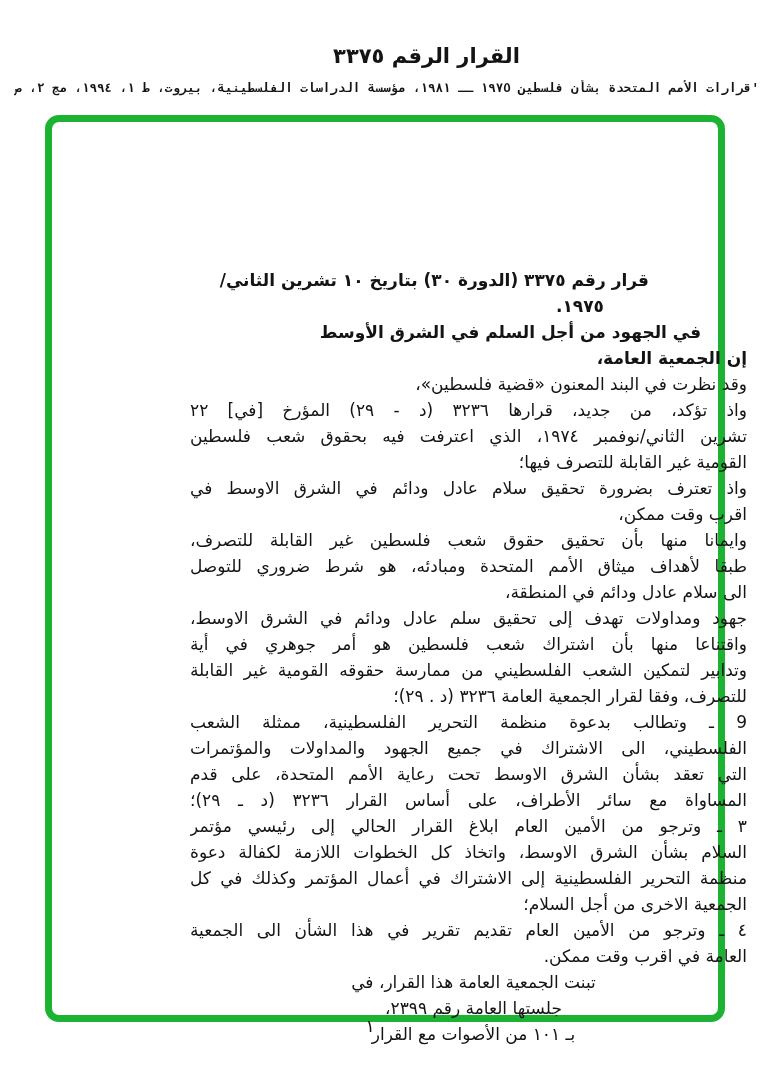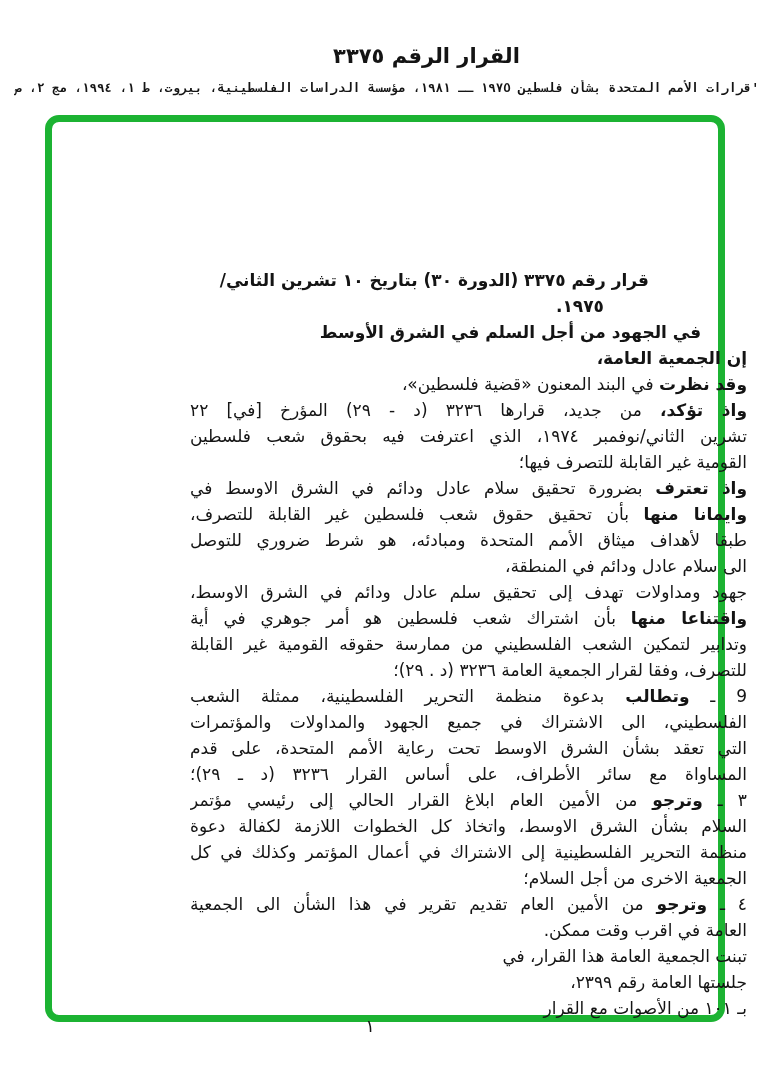--- a/index.html
+++ b/index.html
@@ -24,26 +24,26 @@
     border-radius:14px;background:#ffffff;
   }
   .text-block{
     position:absolute;left:138px;top:145px;width:557px;
     direction:rtl;font-size:17px;
   }
   .ln{
     direction:rtl;height:26px;line-height:26px;overflow:hidden;
     text-align:right;
   }
-  .ln b{font-weight:bold;margin-top:24px;}
+  .ln b{font-weight:normal;margin-top:24px;}
   .ln.bold{font-weight:bold;}
   .j{text-align:justify;text-align-last:justify;-moz-text-align-last:justify;}
   .r{text-align:right;}
   .c{text-align:center;padding-left:84px;}
-  .l{text-align:right;padding-left:10px;}
+  .l{text-align:center;padding-left:10px;}
   .i1{padding-right:98px;}
   .i2{padding-right:143px;}
   .page-num{
     position:absolute;top:1016px;left:340px;width:60px;
     text-align:center;font-size:17px;direction:rtl;
   }
 </style>
 </head>
 <body style="--frame: #1cb332;">
 
@@ -55,20 +55,21 @@
   <div class="text-block">
     <div class="ln bold r i1"><span>قرار رقم ٣٣٧٥ (الدورة ٣٠) بتاريخ ١٠ تشرين الثاني/نوفمبر</span></div>
     <div class="ln bold r i2"><span>١٩٧٥.</span></div>
     <div class="ln bold c"><span>في الجهود من أجل السلم في الشرق الأوسط</span></div>
     <div class="ln bold r"><span>إن الجمعية العامة،</span></div>
     <div class="ln r"><b>وقد نظرت</b><span> في البند المعنون «قضية فلسطين»،</span></div>
     <div class="ln j"><b>واذ تؤكد،</b><span> من جديد، قرارها ٣٢٣٦ (د - ٢٩) المؤرخ [في] ٢٢</span></div>
     <div class="ln j"><span>تشرين الثاني/نوفمبر ١٩٧٤، الذي اعترفت فيه بحقوق شعب فلسطين</span></div>
     <div class="ln r"><span>القومية غير القابلة للتصرف فيها؛</span></div>
     <div class="ln j"><b>واذ تعترف</b><span> بضرورة تحقيق سلام عادل ودائم في الشرق الاوسط في</span></div>
+    <div class="ln r"><span>اقرب وقت ممكن،</span></div>
     <div class="ln j"><b>وايمانا منها</b><span> بأن تحقيق حقوق شعب فلسطين غير القابلة للتصرف،</span></div>
     <div class="ln j"><span>طبقا لأهداف ميثاق الأمم المتحدة ومبادئه، هو شرط ضروري للتوصل</span></div>
     <div class="ln r"><span>الى سلام عادل ودائم في المنطقة،</span></div>
     <div class="ln j"><span>جهود ومداولات تهدف إلى تحقيق سلم عادل ودائم في الشرق الاوسط،</span></div>
     <div class="ln j"><b>واقتناعا منها</b><span> بأن اشتراك شعب فلسطين هو أمر جوهري في أية</span></div>
     <div class="ln j"><span>وتدابير لتمكين الشعب الفلسطيني من ممارسة حقوقه القومية غير القابلة</span></div>
     <div class="ln r"><span>للتصرف، وفقا لقرار الجمعية العامة ٣٢٣٦ (د . ٢٩)؛</span></div>
     <div class="ln j"><span>9 ـ </span><b>وتطالب</b><span> بدعوة منظمة التحرير الفلسطينية، ممثلة الشعب</span></div>
     <div class="ln j"><span>الفلسطيني، الى الاشتراك في جميع الجهود والمداولات والمؤتمرات</span></div>
     <div class="ln j"><span>التي تعقد بشأن الشرق الاوسط تحت رعاية الأمم المتحدة، على قدم</span></div>

